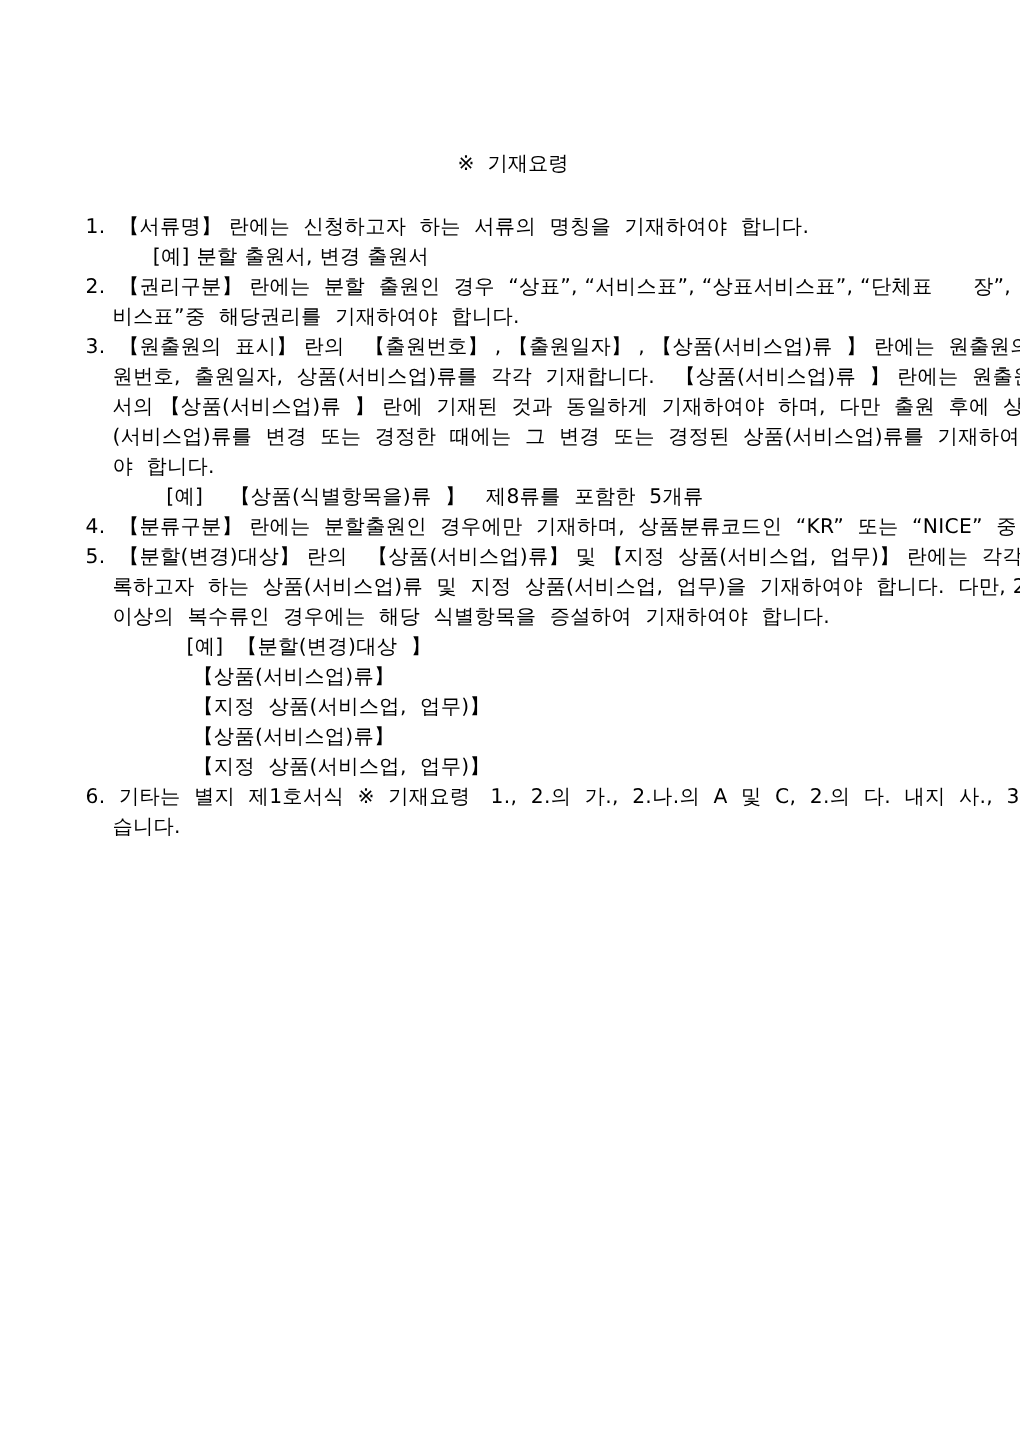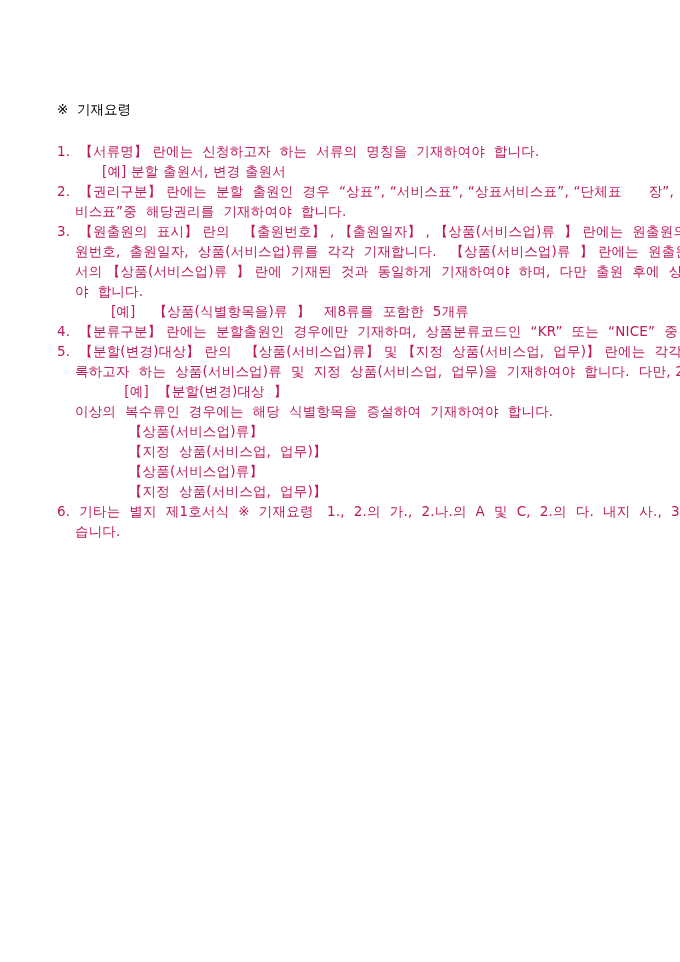--- a/index.html
+++ b/index.html
@@ -21,29 +21,30 @@
     top: 99px;
     left: 57px;
     width: 570px;
   }
   .title-line {
     white-space: pre;
     font-size: 13.5px;
     line-height: 20px;
     font-weight: 400;
     color: #000000;
+    text-align: center;
   }
   .title-gap {
     height: 22px;
   }
   .line {
     white-space: pre;
     font-size: 13.5px;
     line-height: 20px;
-    color: #be185d;
+    color: #000000;
     letter-spacing: 0.2px;
   }
   .doc-item {
     margin: 0;
     padding: 0;
   }
 </style>
 </head>
 <body>
 
@@ -57,31 +58,32 @@
           <div class="line">          [예] 분할 출원서, 변경 출원서</div>
         </div>
         <div class="doc-item">
           <div class="line">2.  【권리구분】 란에는  분할  출원인  경우  “상표”, “서비스표”, “상표서비스표”, “단체표      장”,</div>
           <div class="line">    비스표”중  해당권리를  기재하여야  합니다.</div>
         </div>
         <div class="doc-item">
           <div class="line">3.  【원출원의  표시】 란의   【출원번호】 , 【출원일자】 , 【상품(서비스업)류  】 란에는  원출원의  출</div>
           <div class="line">    원번호,  출원일자,  상품(서비스업)류를  각각  기재합니다.   【상품(서비스업)류  】 란에는  원출원</div>
           <div class="line">    서의 【상품(서비스업)류  】 란에  기재된  것과  동일하게  기재하여야  하며,  다만  출원  후에  상품</div>
+          <div class="line">    (서비스업)류를  변경  또는  경정한  때에는  그  변경  또는  경정된  상품(서비스업)류를  기재하여</div>
           <div class="line">    야  합니다.</div>
           <div class="line">            [예]    【상품(식별항목을)류  】   제8류를  포함한  5개류</div>
         </div>
         <div class="doc-item">
           <div class="line">4.  【분류구분】 란에는  분할출원인  경우에만  기재하며,  상품분류코드인  “KR”  또는  “NICE”  중  택</div>
         </div>
         <div class="doc-item">
           <div class="line">5.  【분할(변경)대상】 란의   【상품(서비스업)류】 및 【지정  상품(서비스업,  업무)】 란에는  각각  등</div>
           <div class="line">    록하고자  하는  상품(서비스업)류  및  지정  상품(서비스업,  업무)을  기재하여야  합니다.  다만, 2</div>
+          <div class="line">    이상의  복수류인  경우에는  해당  식별항목을  증설하여  기재하여야  합니다.</div>
           <div class="line">               [예]  【분할(변경)대상  】</div>
-          <div class="line">    이상의  복수류인  경우에는  해당  식별항목을  증설하여  기재하여야  합니다.</div>
           <div class="line">                【상품(서비스업)류】</div>
           <div class="line">                【지정  상품(서비스업,  업무)】</div>
           <div class="line">                【상품(서비스업)류】</div>
           <div class="line">                【지정  상품(서비스업,  업무)】</div>
         </div>
         <div class="doc-item">
           <div class="line">6.  기타는  별지  제1호서식  ※  기재요령   1.,  2.의  가.,  2.나.의  A  및  C,  2.의  다.  내지  사.,  3.과  같</div>
           <div class="line">    습니다.</div>
         </div>
       </div>

